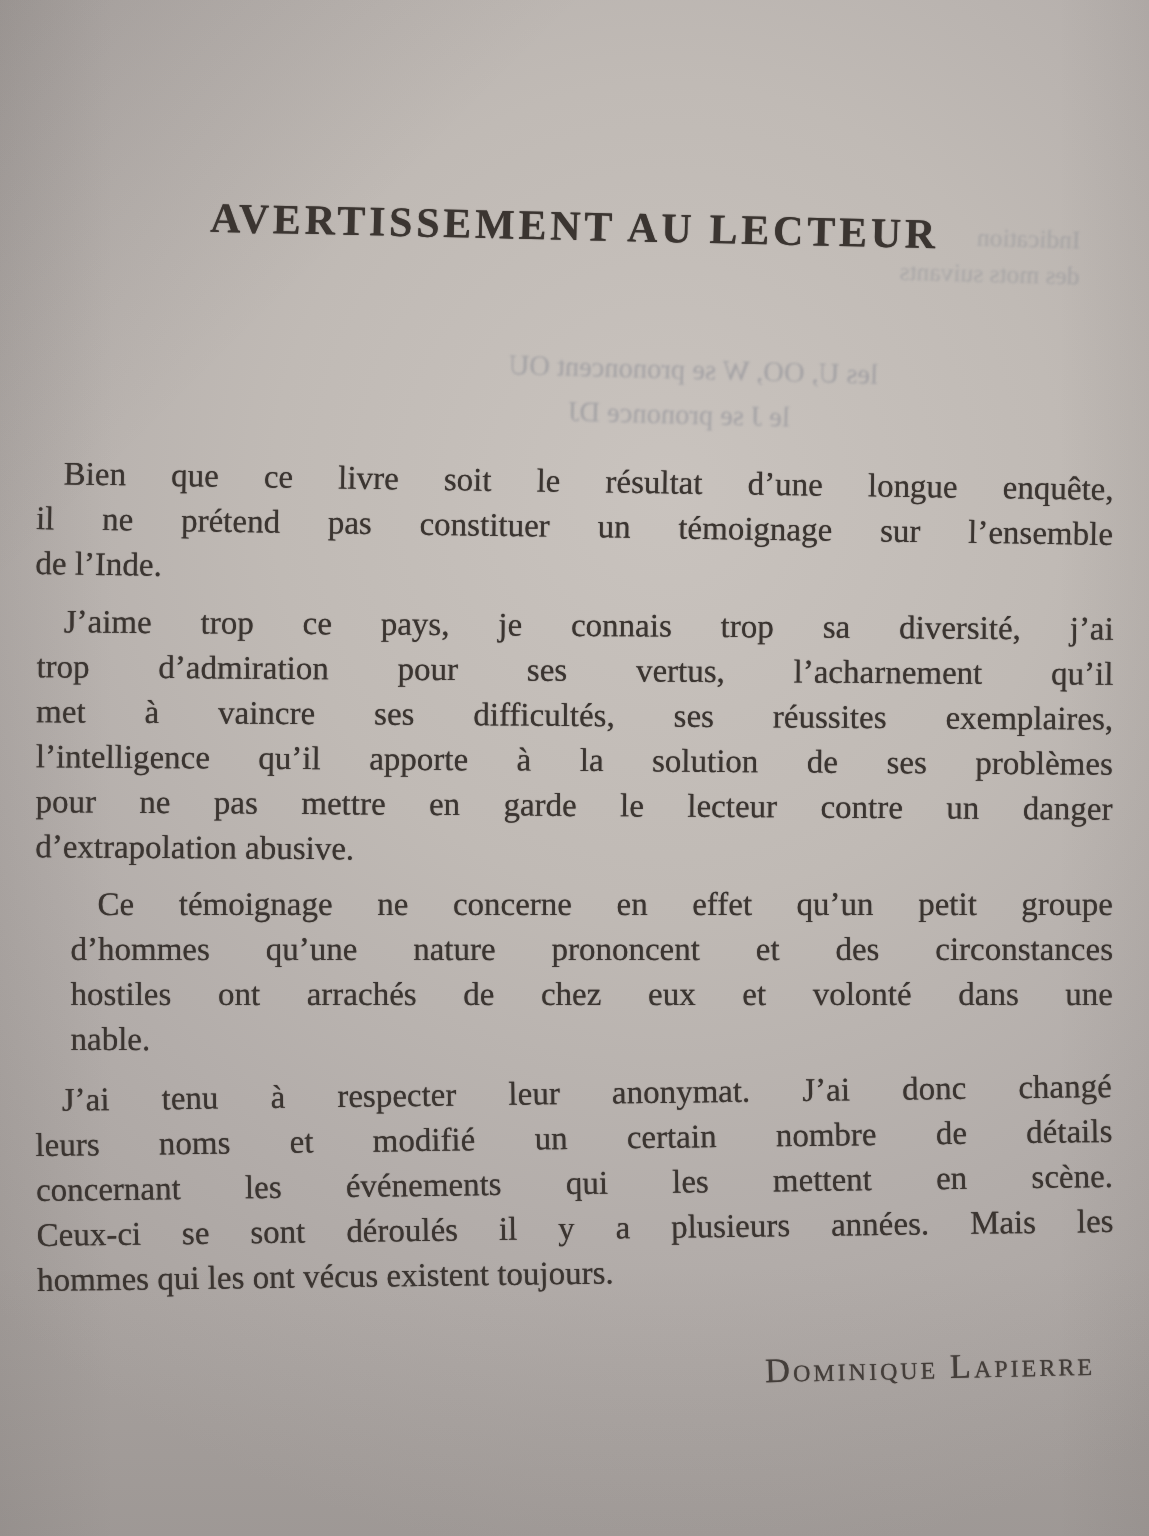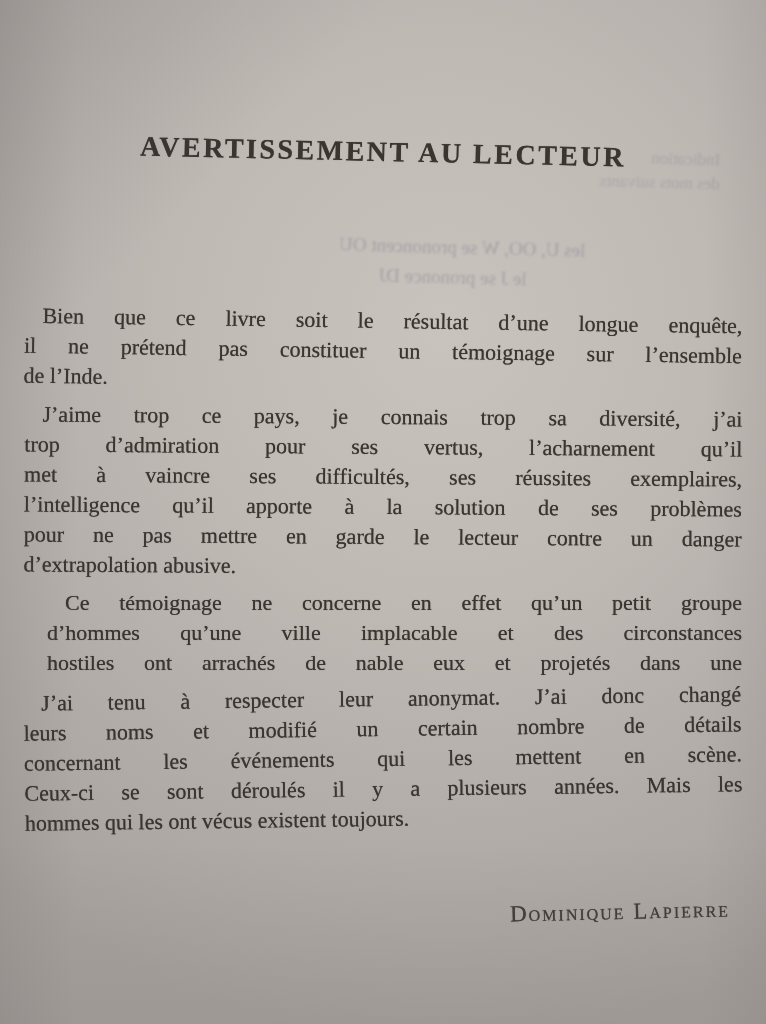--- a/index.html
+++ b/index.html
@@ -103,22 +103,23 @@
       <div class="line first">J’aime trop ce pays, je connais trop sa diversité, j’ai</div>
       <div class="line">trop d’admiration pour ses vertus, l’acharnement qu’il</div>
       <div class="line">met à vaincre ses difficultés, ses réussites exemplaires,</div>
       <div class="line">l’intelligence qu’il apporte à la solution de ses problèmes</div>
       <div class="line">pour ne pas mettre en garde le lecteur contre un danger</div>
       <div class="line last">d’extrapolation abusive.</div>
     </div>
 
     <div class="para p3">
       <div class="line first">Ce témoignage ne concerne en effet qu’un petit groupe</div>
-      <div class="line">d’hommes qu’une ville implacable et des circonstances</div>
-      <div class="line">hostiles ont arrachés de nable eux et projetés dans une</div>
+      <div class="line">d’hommes qu’une nature prononcent et des circonstances</div>
+      <div class="line">hostiles ont arrachés de chez eux et volonté dans une</div>
+      <div class="line last">nable.</div>
     </div>
 
     <div class="para p4">
       <div class="line first">J’ai tenu à respecter leur anonymat. J’ai donc changé</div>
       <div class="line">leurs noms et modifié un certain nombre de détails</div>
       <div class="line">concernant les événements qui les mettent en scène.</div>
       <div class="line">Ceux-ci se sont déroulés il y a plusieurs années. Mais les</div>
       <div class="line last">hommes qui les ont vécus existent toujours.</div>
     </div>
 

